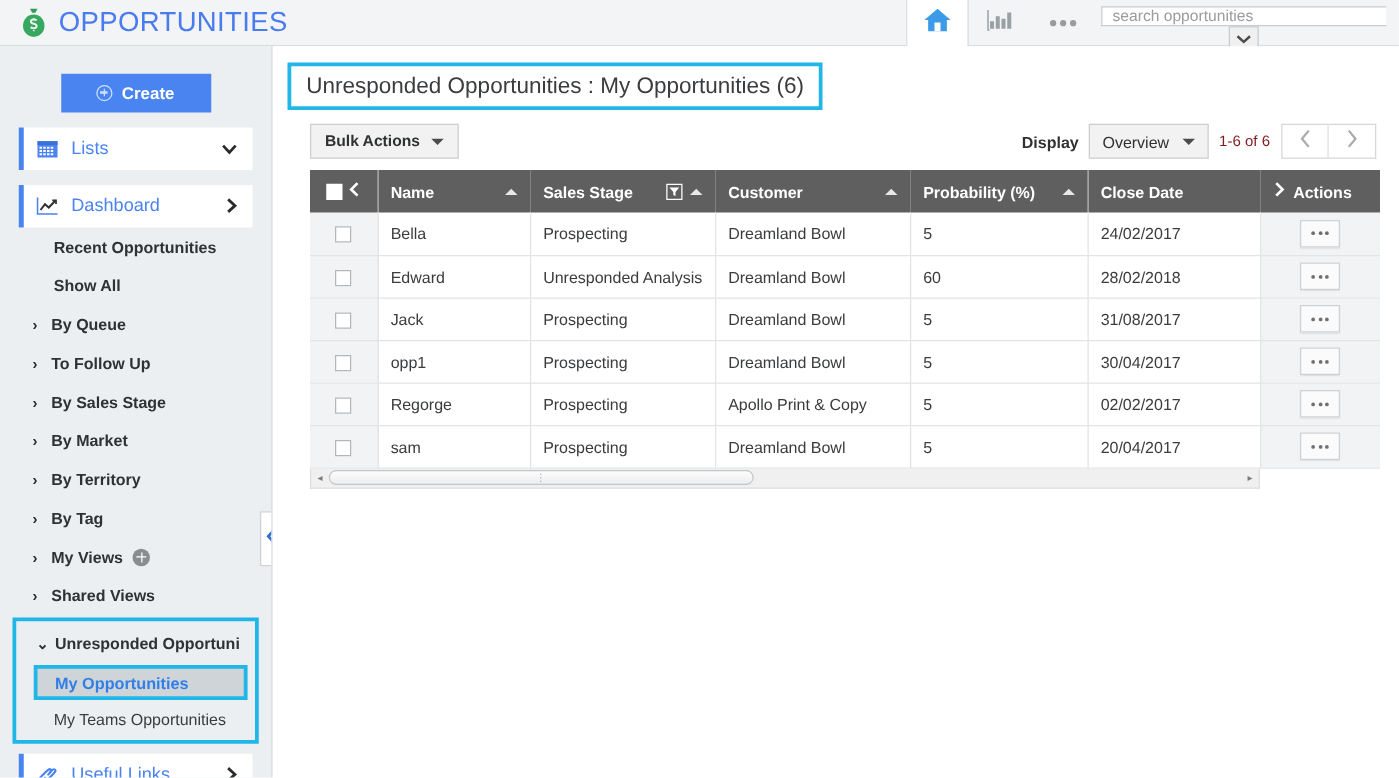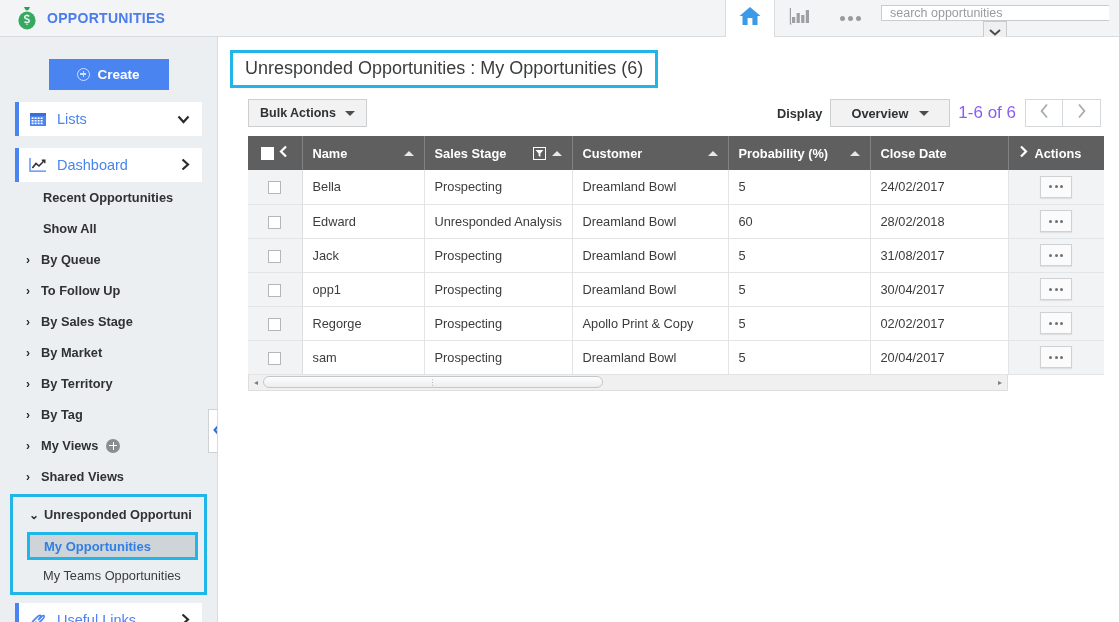--- a/index.html
+++ b/index.html
@@ -16,21 +16,21 @@
     position: absolute; top: 0; left: 0;
     width: 1119px; height: 37px;
     background: #f2f4f5;
     border-bottom: 1px solid #d9dcdf;
     display: flex; align-items: center;
   }
   .brand { display: flex; align-items: center; padding-left: 16px; }
   .moneybag-icon { width: 22px; height: 24px; position: relative; margin-right: 9px; }
   .moneybag-icon svg { display: block; }
   .brand-title {
-    color: #4a7bef; font-size: 14px; font-weight: bold;
+    color: #4a7bef; font-size: 22px; font-weight: normal;
     letter-spacing: 0.3px;
   }
   .topbar-spacer { flex: 1; }
   .topbar-right { display: flex; align-items: center; height: 37px; }
   .tb-sep { width: 1px; height: 37px; background: #d9dcdf; }
   .home-btn {
     width: 48px; height: 37px; background: #ffffff;
     display: flex; align-items: center; justify-content: center;
     cursor: pointer;
   }
@@ -152,25 +152,25 @@
     font-size: 12.5px; font-weight: bold; color: #2f3133; cursor: pointer;
     font-family: "Liberation Sans", sans-serif;
   }
   .bulk-btn .caret { margin-left: 9px; }
   .caret-dn { width: 0; height: 0; border-left: 5px solid transparent; border-right: 5px solid transparent; border-top: 5px solid #4a4c4e; }
 
   .disp-wrap { position: absolute; right: 0; top: 0; display: flex; align-items: center; height: 34px; }
   .disp-label { font-size: 12.8px; font-weight: bold; color: #2f3133; margin-right: 8px; }
   .disp-select {
     height: 28px; background: #f2f2f2; border: 1px solid #cccfd2;
-    display: flex; align-items: center; padding: 0 20px;
-    font-size: 12.8px; font-weight: bold; color: #2f3133; cursor: pointer;
+    display: flex; align-items: center; padding: 0 10px;
+    font-size: 12.8px; font-weight: normal; color: #2f3133; cursor: pointer;
   }
   .disp-select .caret { margin-left: 11px; }
-  .disp-count { font-size: 17px; color: #8b5cf6; margin: 0 9px 0 8px; }
+  .disp-count { font-size: 12px; color: #7f1d1d; margin: 0 9px 0 8px; }
   .pager-btn {
     width: 38px; height: 28px; background: #fff; border: 1px solid #d5d8db;
     display: flex; align-items: center; justify-content: center; cursor: pointer;
   }
   .pager-btn + .pager-btn { border-left: none; }
 
   
   .table-area { position: relative; margin: 0 18px 0 29px; }
   table.grid { border-collapse: collapse; width: 856px; table-layout: fixed; }
   table.grid thead th {

